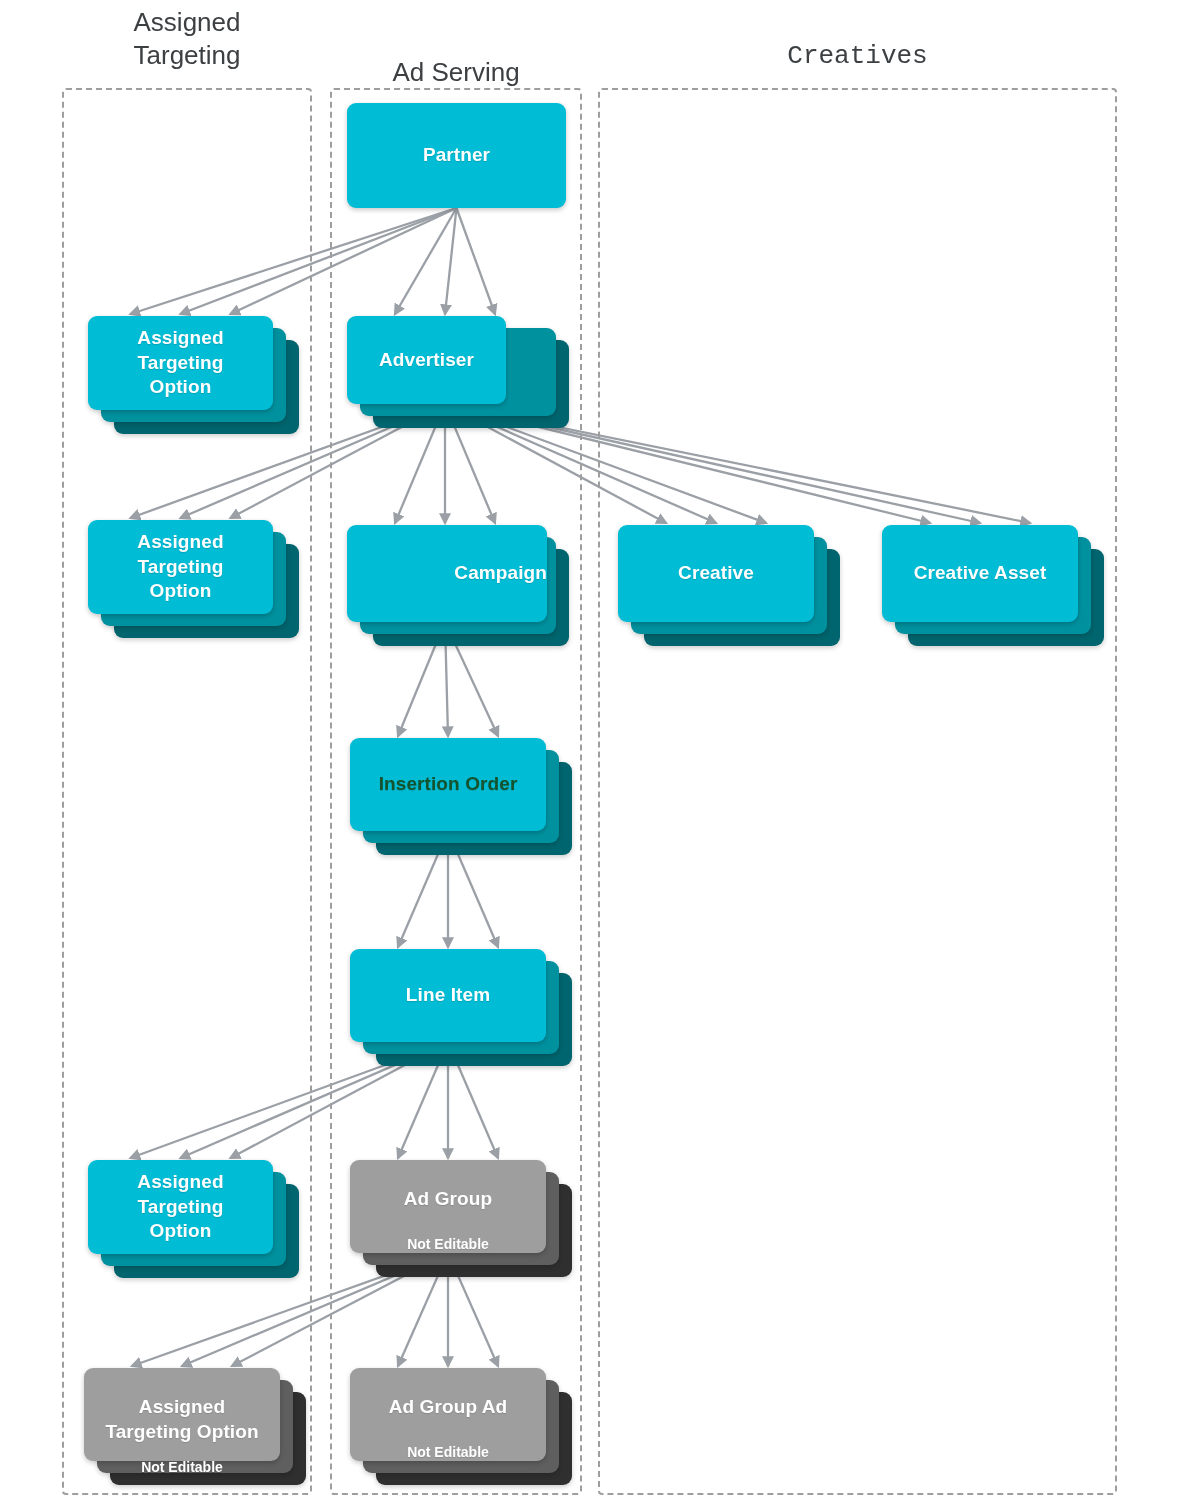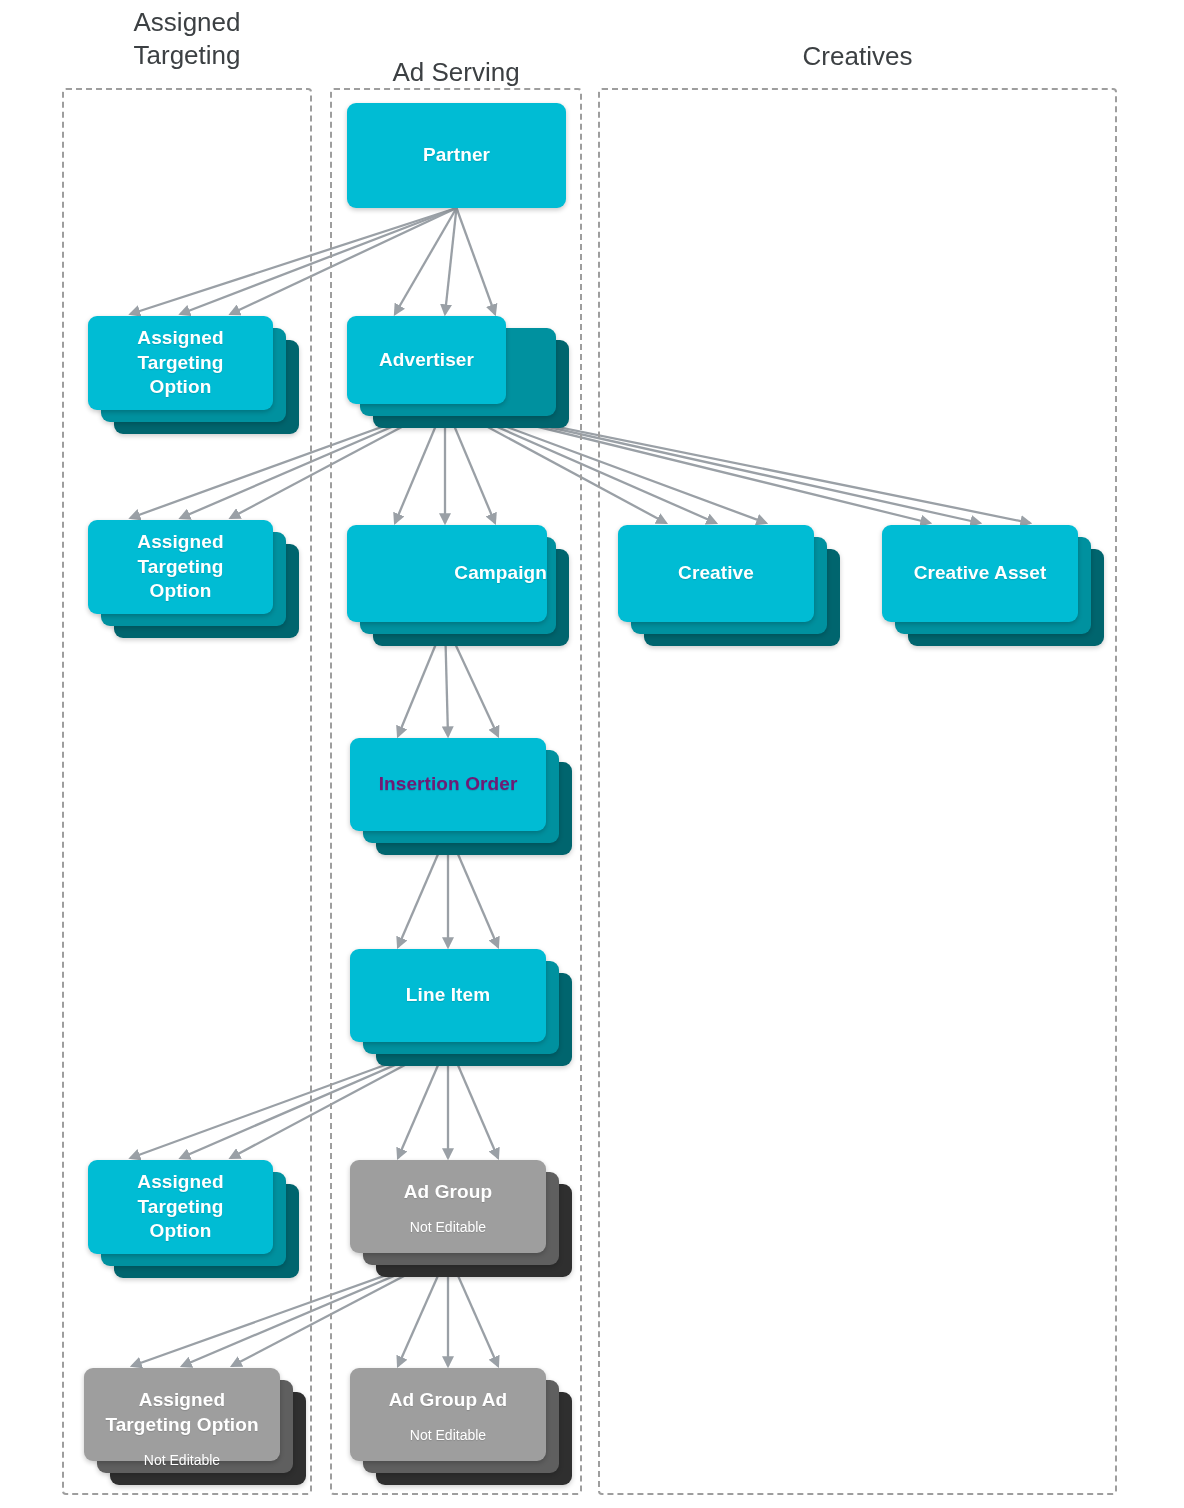--- a/index.html
+++ b/index.html
@@ -71,28 +71,28 @@
   .node-label {
     font-size: 19px;
     font-weight: bold;
     line-height: 1.31;
     letter-spacing: 0.1px;
     white-space: pre-line;
     text-shadow: 0 1px 1px rgba(0,0,0,0.13);
   }
   .node-sub {
     font-size: 14px;
-    font-weight: normal;
+    font-weight: bold;
     line-height: 1.2;
     margin-top: 14px;
     text-shadow: 0 1px 1px rgba(0,0,0,0.13);
   }
   .node-front.has-sub {
-    justify-content: flex-start;
-    padding-top: 20px;
+    justify-content: space-between;
+    padding-top: 27px;
   }
 </style>
 </head>
 <body>
 
 <div id="diagram-root">
   <svg id="diagram-svg" viewBox="0 0 1184 1508" aria-hidden="true">
       <defs>
         <marker id="arrowhead" markerWidth="5.2" markerHeight="5.2" refX="4.2" refY="2.6" orient="auto" markerUnits="strokeWidth">
           <path d="M0,0 L5.2,2.6 L0,5.2 Z" fill="#9AA0A6"></path>
@@ -132,21 +132,21 @@
       <line x1="448" y1="1253" x2="448" y2="1366" stroke="#9AA0A6" stroke-width="2.3" marker-end="url(#arrowhead)"></line>
       <line x1="448" y1="1253" x2="498" y2="1366" stroke="#9AA0A6" stroke-width="2.3" marker-end="url(#arrowhead)"></line>
       <line x1="448" y1="1253" x2="132" y2="1366" stroke="#9AA0A6" stroke-width="2.3" marker-end="url(#arrowhead)"></line>
       <line x1="448" y1="1253" x2="182" y2="1366" stroke="#9AA0A6" stroke-width="2.3" marker-end="url(#arrowhead)"></line>
       <line x1="448" y1="1253" x2="232" y2="1366" stroke="#9AA0A6" stroke-width="2.3" marker-end="url(#arrowhead)"></line>
     </svg>
   <div id="titles-layer">
       <div class="col-title" style="left: 62px; top: 6px; width: 250px;">Assigned
 Targeting</div>
       <div class="col-title" style="left: 330px; top: 56px; width: 252px;">Ad Serving</div>
-      <div class="col-title" style="left: 598px; top: 40px; width: 519px;">Creatives</div>
+      <div class="col-title" style="left: 598px; top: 40px; width: 519px; font-family: Liberation Mono, monospace;">Creatives</div>
     </div>
   <div id="boxes-layer">
       <div class="group-box" style="left: 62px; top: 88px; width: 250px; height: 1407px; border-color: rgb(158, 158, 158);"></div>
       <div class="group-box" style="left: 330px; top: 88px; width: 252px; height: 1407px; border-color: rgb(158, 158, 158);"></div>
       <div class="group-box" style="left: 598px; top: 88px; width: 519px; height: 1407px; border-color: rgb(158, 158, 158);"></div>
     </div>
   <div id="nodes-layer">
       <div class="node" style="left: 347px; top: 103px; width: 219px; height: 105px;">
         <div class="node-front" style="width: 219px; height: 105px; background: rgb(0, 188, 212); color: rgb(255, 255, 255);">
           <div class="node-label">Partner</div>
@@ -194,21 +194,21 @@
       <div class="node" style="left: 882px; top: 525px; width: 222px; height: 121px;">
         <div class="node-layer" style="left: 26px; top: 24px; width: 196px; height: 97px; background: rgb(0, 101, 110); box-shadow: rgba(0, 0, 0, 0.2) 0px 2px 5px;"></div>
         <div class="node-layer" style="left: 13px; top: 12px; width: 196px; height: 97px; background: rgb(0, 145, 159); box-shadow: rgba(0, 0, 0, 0.2) 0px 2px 5px;"></div>
         <div class="node-front" style="width: 196px; height: 97px; background: rgb(0, 188, 212); color: rgb(255, 255, 255);">
           <div class="node-label">Creative Asset</div>
         </div>
       </div>
       <div class="node" style="left: 350px; top: 738px; width: 222px; height: 117px;">
         <div class="node-layer" style="left: 26px; top: 24px; width: 196px; height: 93px; background: rgb(0, 101, 110); box-shadow: rgba(0, 0, 0, 0.2) 0px 2px 5px;"></div>
         <div class="node-layer" style="left: 13px; top: 12px; width: 196px; height: 93px; background: rgb(0, 145, 159); box-shadow: rgba(0, 0, 0, 0.2) 0px 2px 5px;"></div>
-        <div class="node-front" style="width: 196px; height: 93px; background: rgb(0, 188, 212); color: #701a75;">
+        <div class="node-front" style="width: 196px; height: 93px; background: rgb(0, 188, 212); color: #14532d;">
           <div class="node-label">Insertion Order</div>
         </div>
       </div>
       <div class="node" style="left: 350px; top: 949px; width: 222px; height: 146px;">
         <div class="node-layer" style="left: 26px; top: 24px; width: 196px; height: 93px; background: rgb(0, 101, 110); box-shadow: rgba(0, 0, 0, 0.2) 0px 2px 5px;"></div>
         <div class="node-layer" style="left: 13px; top: 12px; width: 196px; height: 93px; background: rgb(0, 145, 159); box-shadow: rgba(0, 0, 0, 0.2) 0px 2px 5px;"></div>
         <div class="node-front" style="width: 196px; height: 93px; background: rgb(0, 188, 212); color: rgb(255, 255, 255);">
           <div class="node-label">Line Item</div>
         </div>
       </div>

